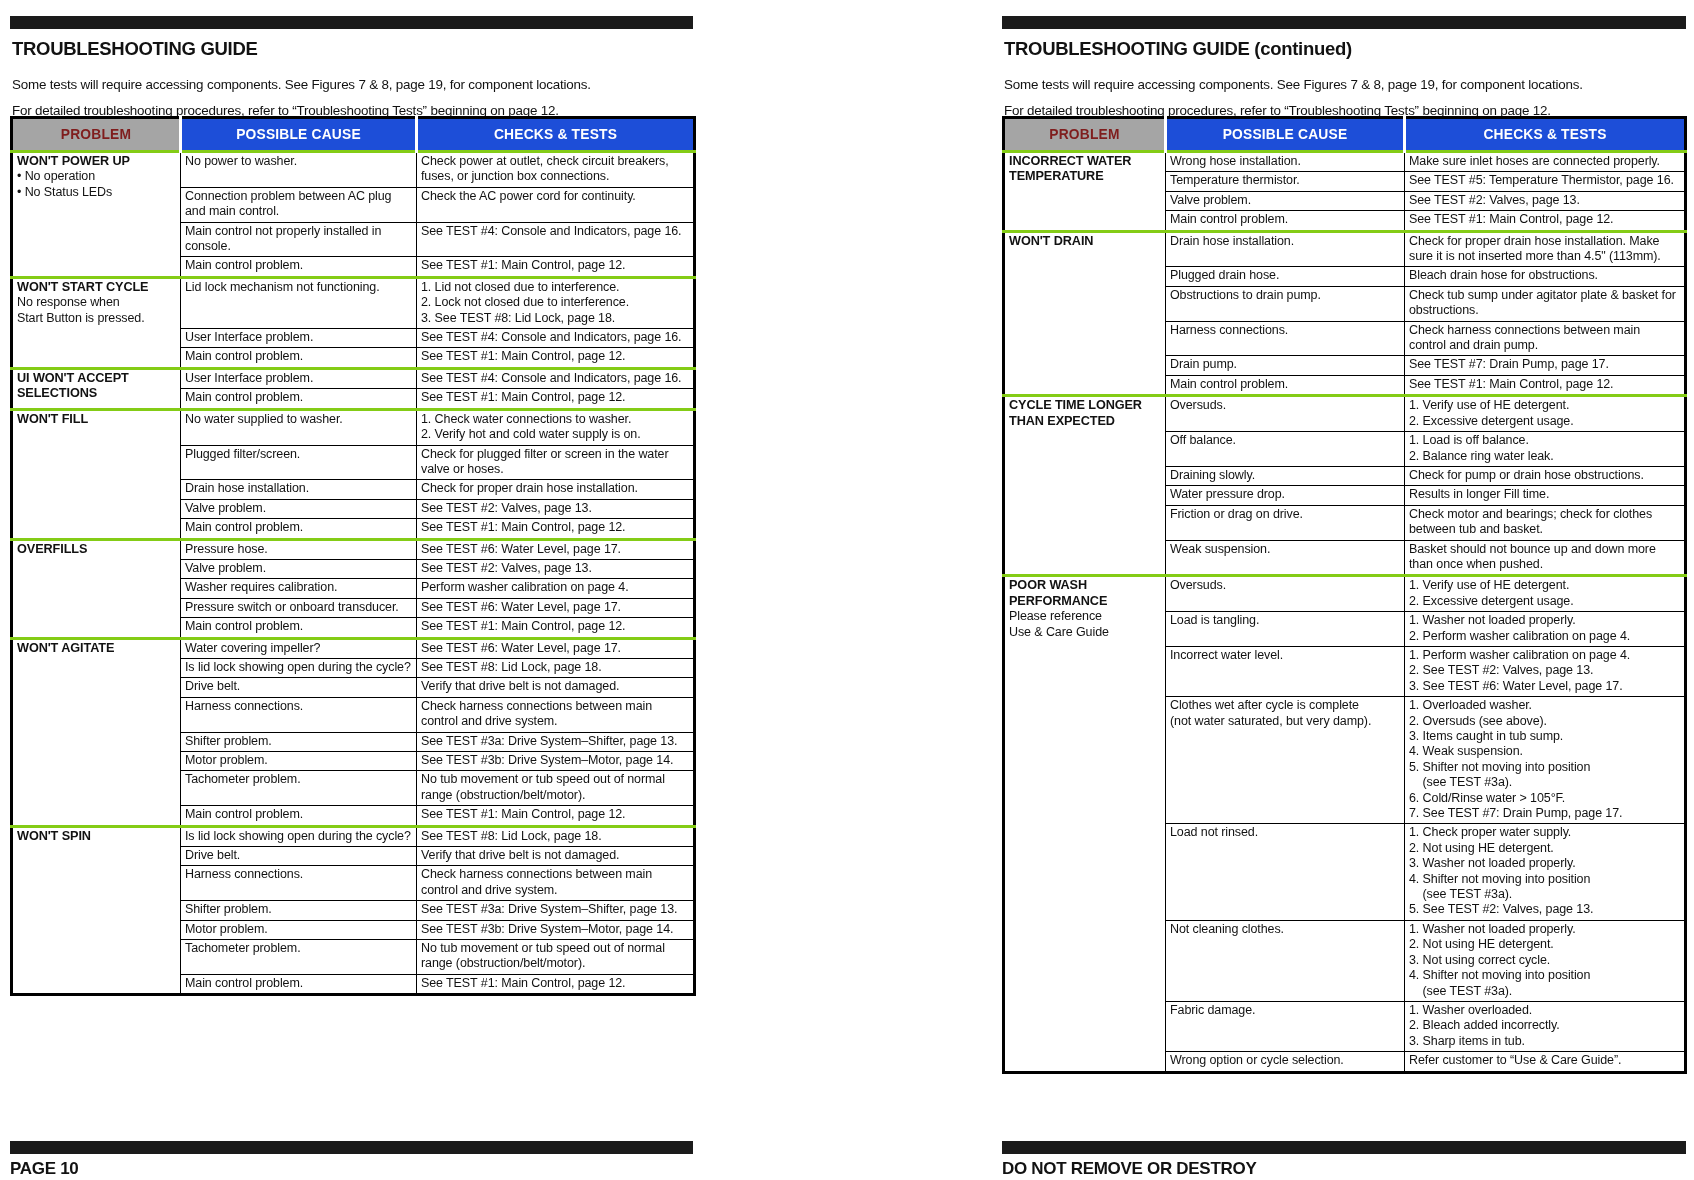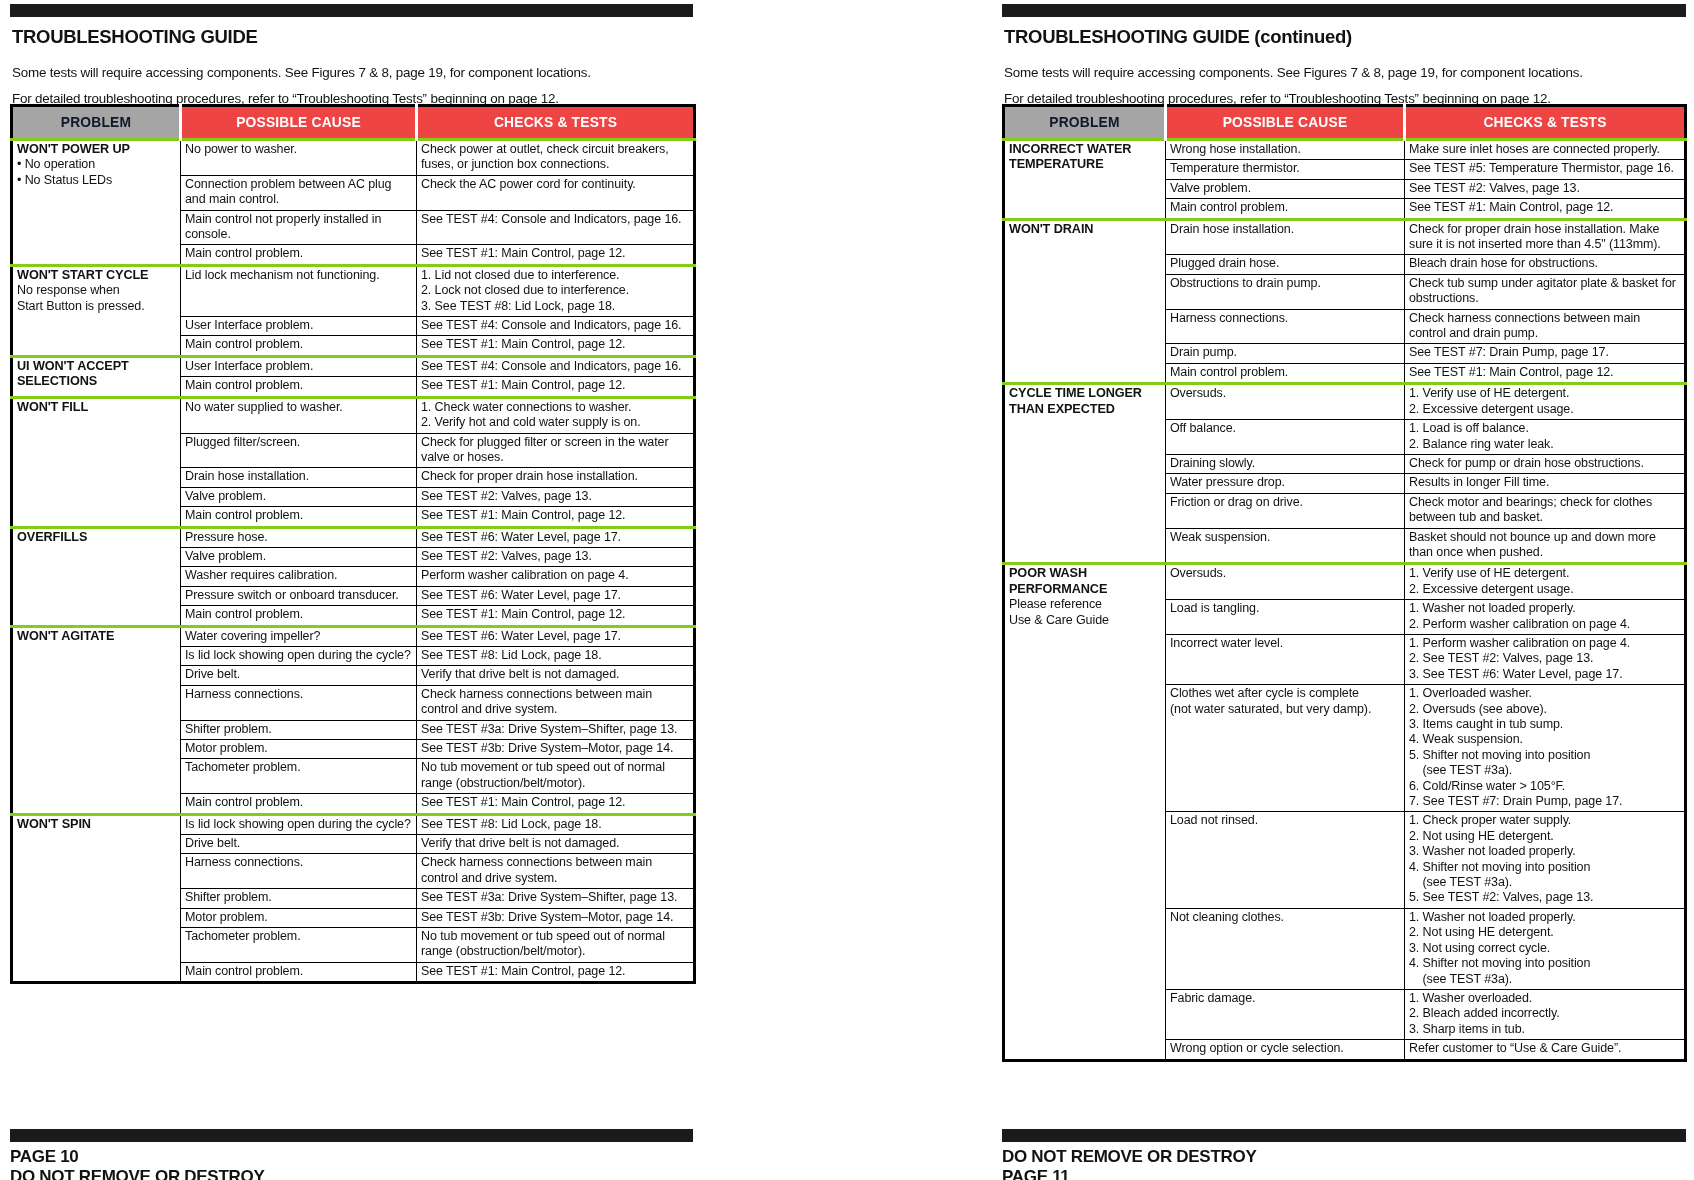--- a/index.html
+++ b/index.html
@@ -1,37 +1,37 @@
 <!DOCTYPE html>
 <html><head>
 <meta charset="utf-8">
 <style>
   html,body{margin:0;padding:0;background:#fff;}
   .sheet{position:relative;width:1694px;height:1180px;background:#fff;overflow:hidden;
          font-family:"Liberation Sans",sans-serif;color:#121212;}
-  .page{position:absolute;top:0;height:1088px;border-radius:10px;}
+  .page{position:absolute;top:12px;height:1088px;border-radius:10px;}
   .page-left{left:10px;width:683px;}
   .page-right{left:1002px;width:684px;}
   .bar{position:absolute;left:0;width:100%;height:13px;background:#1b1b1b;}
   .bar-top{top:4px;}
   .bar-bottom{top:1129px;}
   .title-row{position:absolute;top:26px;left:2px;right:0;display:flex;align-items:baseline;white-space:nowrap;}
   .page-title{font-size:18.5px;font-weight:bold;letter-spacing:-0.3px;}
   .note{font-size:17px;letter-spacing:-0.3px;}
   .note-label{font-weight:bold;margin-left:38px;}
   .note-text{margin-left:7px;}
   .intro{position:absolute;top:60px;left:2px;right:0;font-size:13.4px;line-height:26px;
          letter-spacing:-0.2px;white-space:pre-wrap;}
   table.ts{position:absolute;top:104px;left:0;border-collapse:collapse;table-layout:fixed;
            border:3px solid #000;}
   .page-left table.ts{width:683px;}
   .page-right table.ts{width:682px;}
   table.ts th{height:29px;font-size:13.8px;font-weight:bold;text-align:center;vertical-align:middle;
-              background:#ef4444;color:#fff;border-bottom:2px solid #000;letter-spacing:0.2px;}
-  table.ts th.gray{background:#a5a5a5;color:#0f172a;text-align:center;}
+              background:#1d4ed8;color:#fff;border-bottom:2px solid #000;letter-spacing:0.2px;}
+  table.ts th.gray{background:#a5a5a5;color:#7f1d1d;text-align:center;}
   table.ts th + th{border-left:3px solid #fff;}
   table.ts td{border:1px solid #000;vertical-align:top;padding:1px 4px 2px 4px;
               font-size:12.5px;line-height:15.4px;white-space:pre-wrap;letter-spacing:-0.1px;}
   table.ts tbody > tr:first-child > td{border-top:3px solid #84cc16;}
   td.problem-cell{border-right:2px solid #000;padding-left:3px;}
   .problem-title{font-weight:bold;font-size:12.7px;}
   .problem-sub{font-weight:normal;}
   .footer{position:absolute;top:1147px;left:0;width:100%;display:flex;justify-content:space-between;
           font-weight:bold;font-size:17px;letter-spacing:-0.3px;flex-direction:column;}
 </style>

